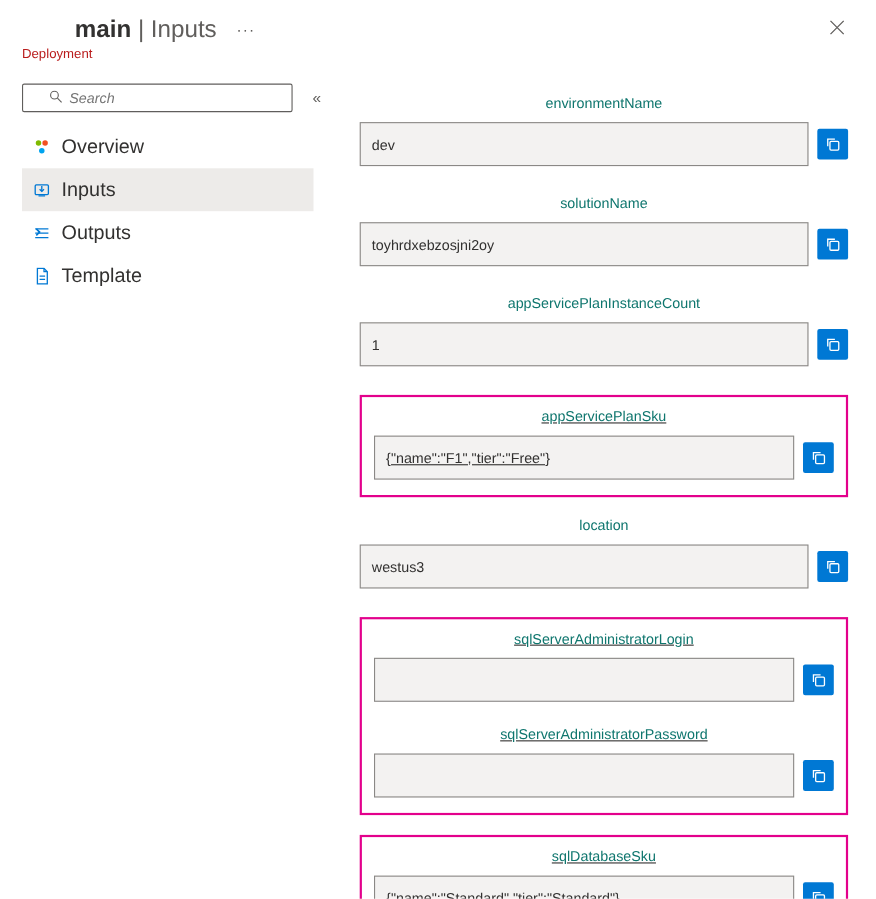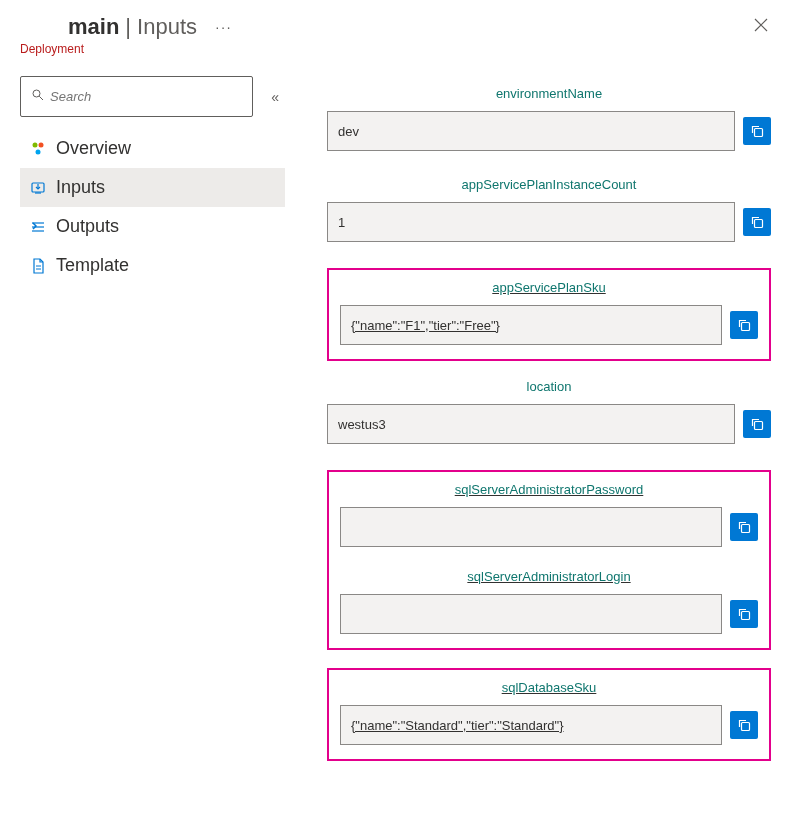--- a/index.html
+++ b/index.html
@@ -44,22 +44,22 @@
       width: 285px;
       padding: 18px 0 0 20px;
     }
     .search-row { display: flex; align-items: center; gap: 12px; margin-bottom: 12px; }
     .search-box {
       flex: 1;
       display: flex;
       align-items: center;
       border: 1px solid #605e5c;
       border-radius: 2px;
-      height: 41px;
-      padding: 0 11px;
+      height: 26px;
+      padding: 0 24px;
       justify-content: space-between;
     }
     .search-icon { font-size: 12px; color: #605e5c; margin-right: 6px; }
     .search-input {
       border: none;
       outline: none;
       font-size: 13px;
       flex: 1;
       font-style: italic;
       color: #605e5c;
@@ -209,20 +209,32 @@
         <div class="field-value">dev</div>
         <button class="copy-btn">
           <svg width="14" height="14" viewBox="0 0 14 14">
               <rect x="4.5" y="4.5" width="8" height="8" rx="1" stroke="#fff" stroke-width="1.2" fill="none"></rect>
               <path d="M2.5 9 L2.5 2.5 L9 2.5" stroke="#fff" stroke-width="1.2" fill="none"></path>
             </svg>
         </button>
       </div>
     </div>
 
+    <div class="field-group">
+      <span class="field-label">solutionName</span>
+      <div class="field-row">
+        <div class="field-value">toyhrdxebzosjni2oy</div>
+        <button class="copy-btn">
+          <svg width="14" height="14" viewBox="0 0 14 14">
+              <rect x="4.5" y="4.5" width="8" height="8" rx="1" stroke="#fff" stroke-width="1.2" fill="none"></rect>
+              <path d="M2.5 9 L2.5 2.5 L9 2.5" stroke="#fff" stroke-width="1.2" fill="none"></path>
+            </svg>
+        </button>
+      </div>
+    </div>
 
     <div class="field-group">
       <span class="field-label">appServicePlanInstanceCount</span>
       <div class="field-row">
         <div class="field-value">1</div>
         <button class="copy-btn">
           <svg width="14" height="14" viewBox="0 0 14 14">
               <rect x="4.5" y="4.5" width="8" height="8" rx="1" stroke="#fff" stroke-width="1.2" fill="none"></rect>
               <path d="M2.5 9 L2.5 2.5 L9 2.5" stroke="#fff" stroke-width="1.2" fill="none"></path>
             </svg>
@@ -253,33 +265,33 @@
           <svg width="14" height="14" viewBox="0 0 14 14">
               <rect x="4.5" y="4.5" width="8" height="8" rx="1" stroke="#fff" stroke-width="1.2" fill="none"></rect>
               <path d="M2.5 9 L2.5 2.5 L9 2.5" stroke="#fff" stroke-width="1.2" fill="none"></path>
             </svg>
         </button>
       </div>
     </div>
 
     <div class="highlight-box">
       <div class="field-group">
-        <span class="field-label">sqlServerAdministratorPassword</span>
+        <span class="field-label">sqlServerAdministratorLogin</span>
         <div class="field-row">
           <div class="field-value"></div>
           <button class="copy-btn">
             <svg width="14" height="14" viewBox="0 0 14 14">
                 <rect x="4.5" y="4.5" width="8" height="8" rx="1" stroke="#fff" stroke-width="1.2" fill="none"></rect>
                 <path d="M2.5 9 L2.5 2.5 L9 2.5" stroke="#fff" stroke-width="1.2" fill="none"></path>
               </svg>
           </button>
         </div>
       </div>
       <div class="field-group">
-        <span class="field-label">sqlServerAdministratorLogin</span>
+        <span class="field-label">sqlServerAdministratorPassword</span>
         <div class="field-row">
           <div class="field-value"></div>
           <button class="copy-btn">
             <svg width="14" height="14" viewBox="0 0 14 14">
                 <rect x="4.5" y="4.5" width="8" height="8" rx="1" stroke="#fff" stroke-width="1.2" fill="none"></rect>
                 <path d="M2.5 9 L2.5 2.5 L9 2.5" stroke="#fff" stroke-width="1.2" fill="none"></path>
               </svg>
           </button>
         </div>
       </div>

